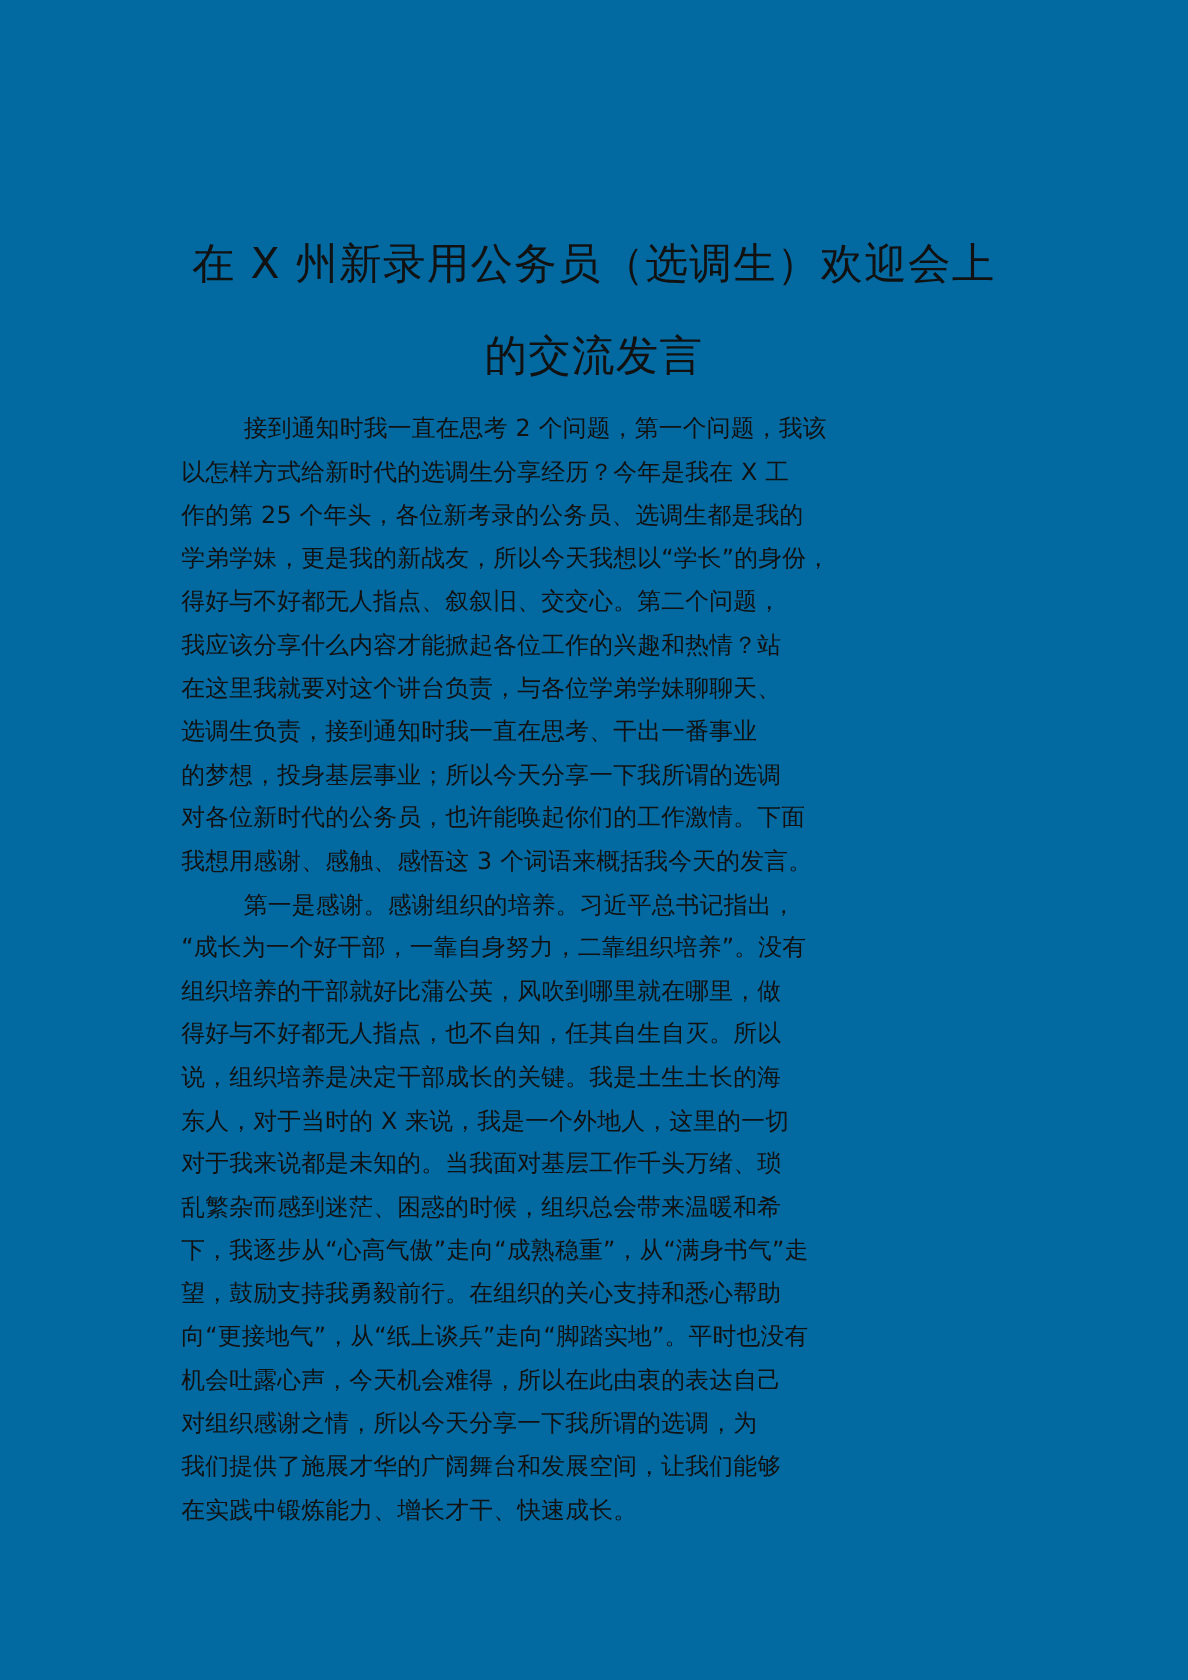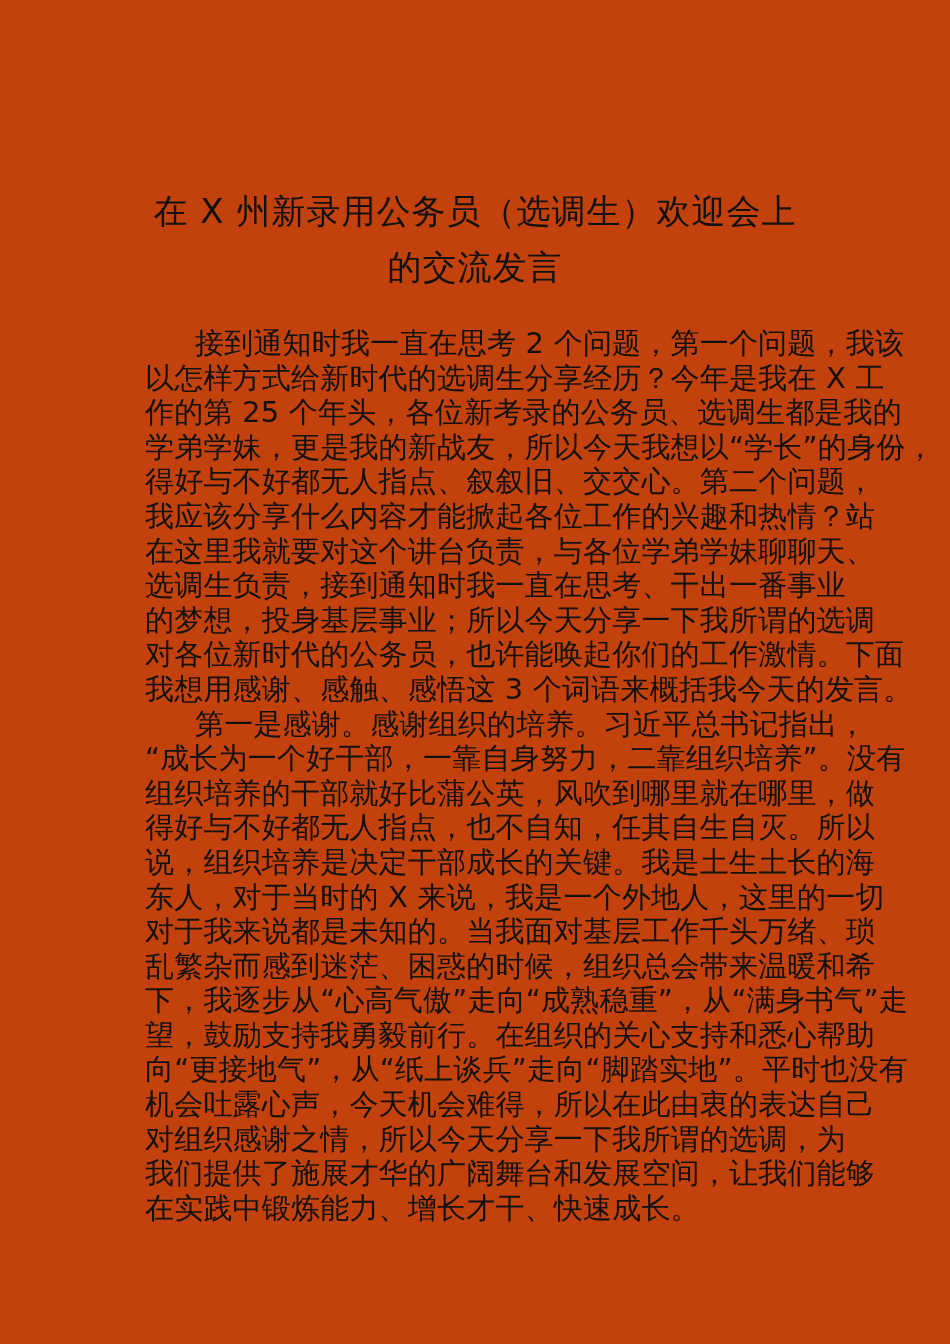--- a/index.html
+++ b/index.html
@@ -13,45 +13,45 @@
       position: relative;
       overflow: hidden;
       font-family: "DejaVu Sans", "Liberation Sans", sans-serif;
       color: #111111;
     }
     .page {
       position: absolute;
       left: 0; top: 0;
       width: 950px;
       height: 1344px;
-      background: #c2410c;
+      background: #0369a1;
     }
     .title-line {
       position: absolute;
       left: 0;
       width: 950px;
       text-align: center;
       font-size: 34px;
       line-height: 40px;
       letter-spacing: 1px;
       white-space: nowrap;
       font-weight: normal;
     }
     .title-line.l1 { top: 168px; }
-    .title-line.l2 { top: 224px; }
+    .title-line.l2 { top: 242px; }
     .body-text {
       position: absolute;
       left: 145px;
       top: 326px;
       width: 700px;
     }
     .line {
       height: 34.6px;
       line-height: 34.6px;
-      font-size: 29px;
+      font-size: 19px;
       white-space: nowrap;
       letter-spacing: 0.2px;
     }
     .line.indent {
       padding-left: 50px;
     }
   </style>
 </head>
 <body>
 

